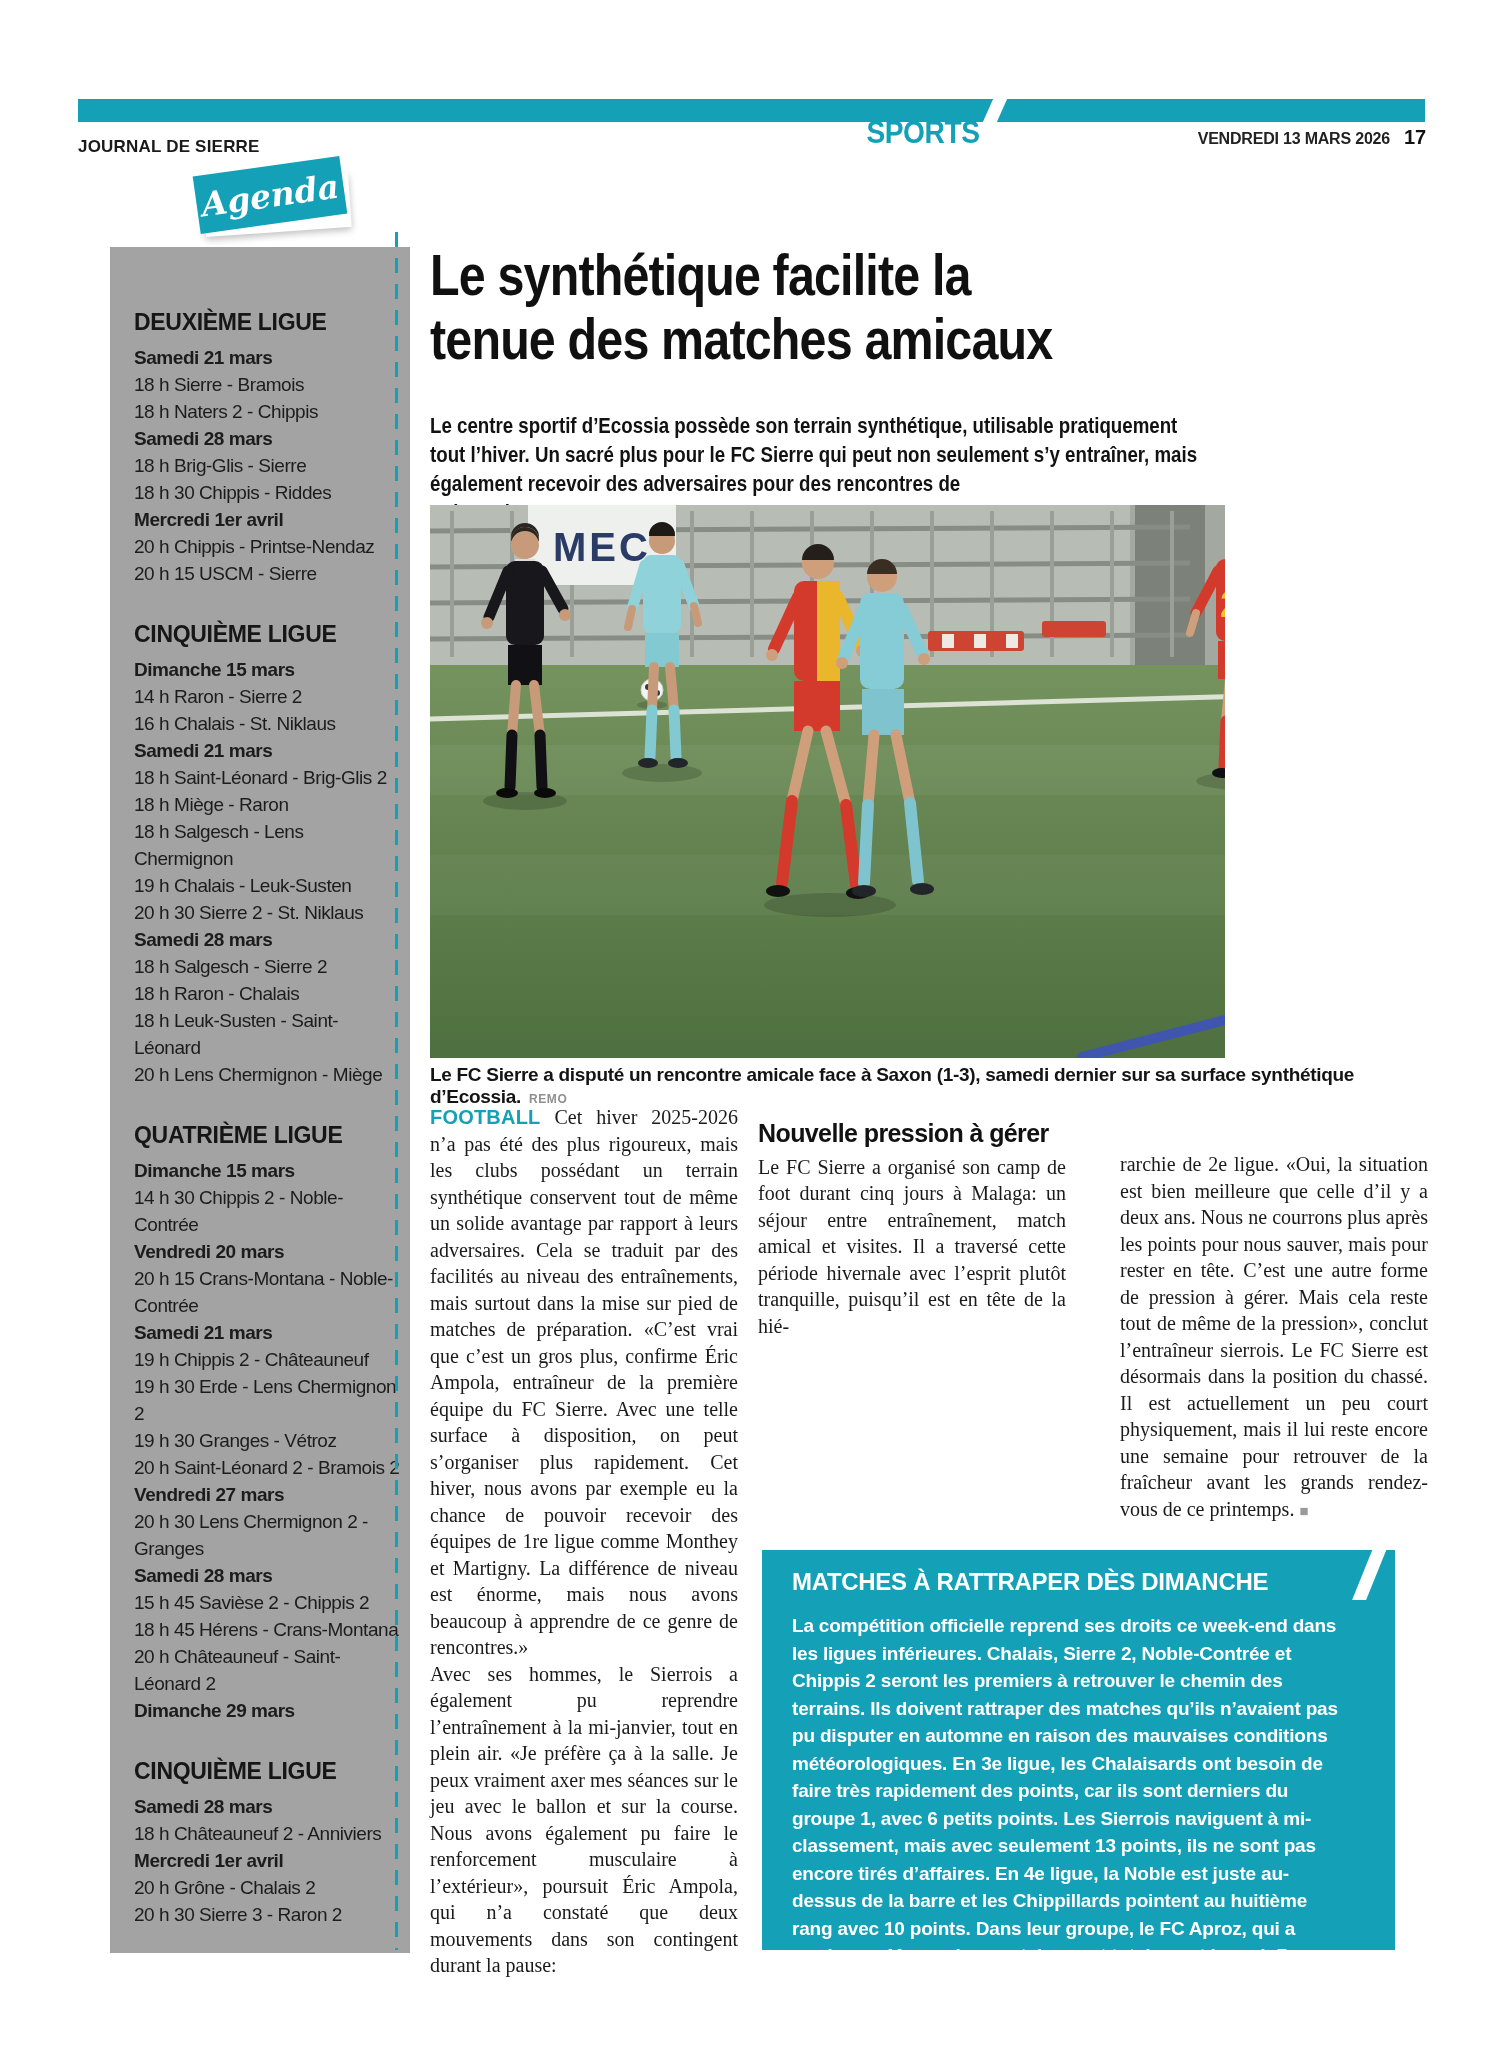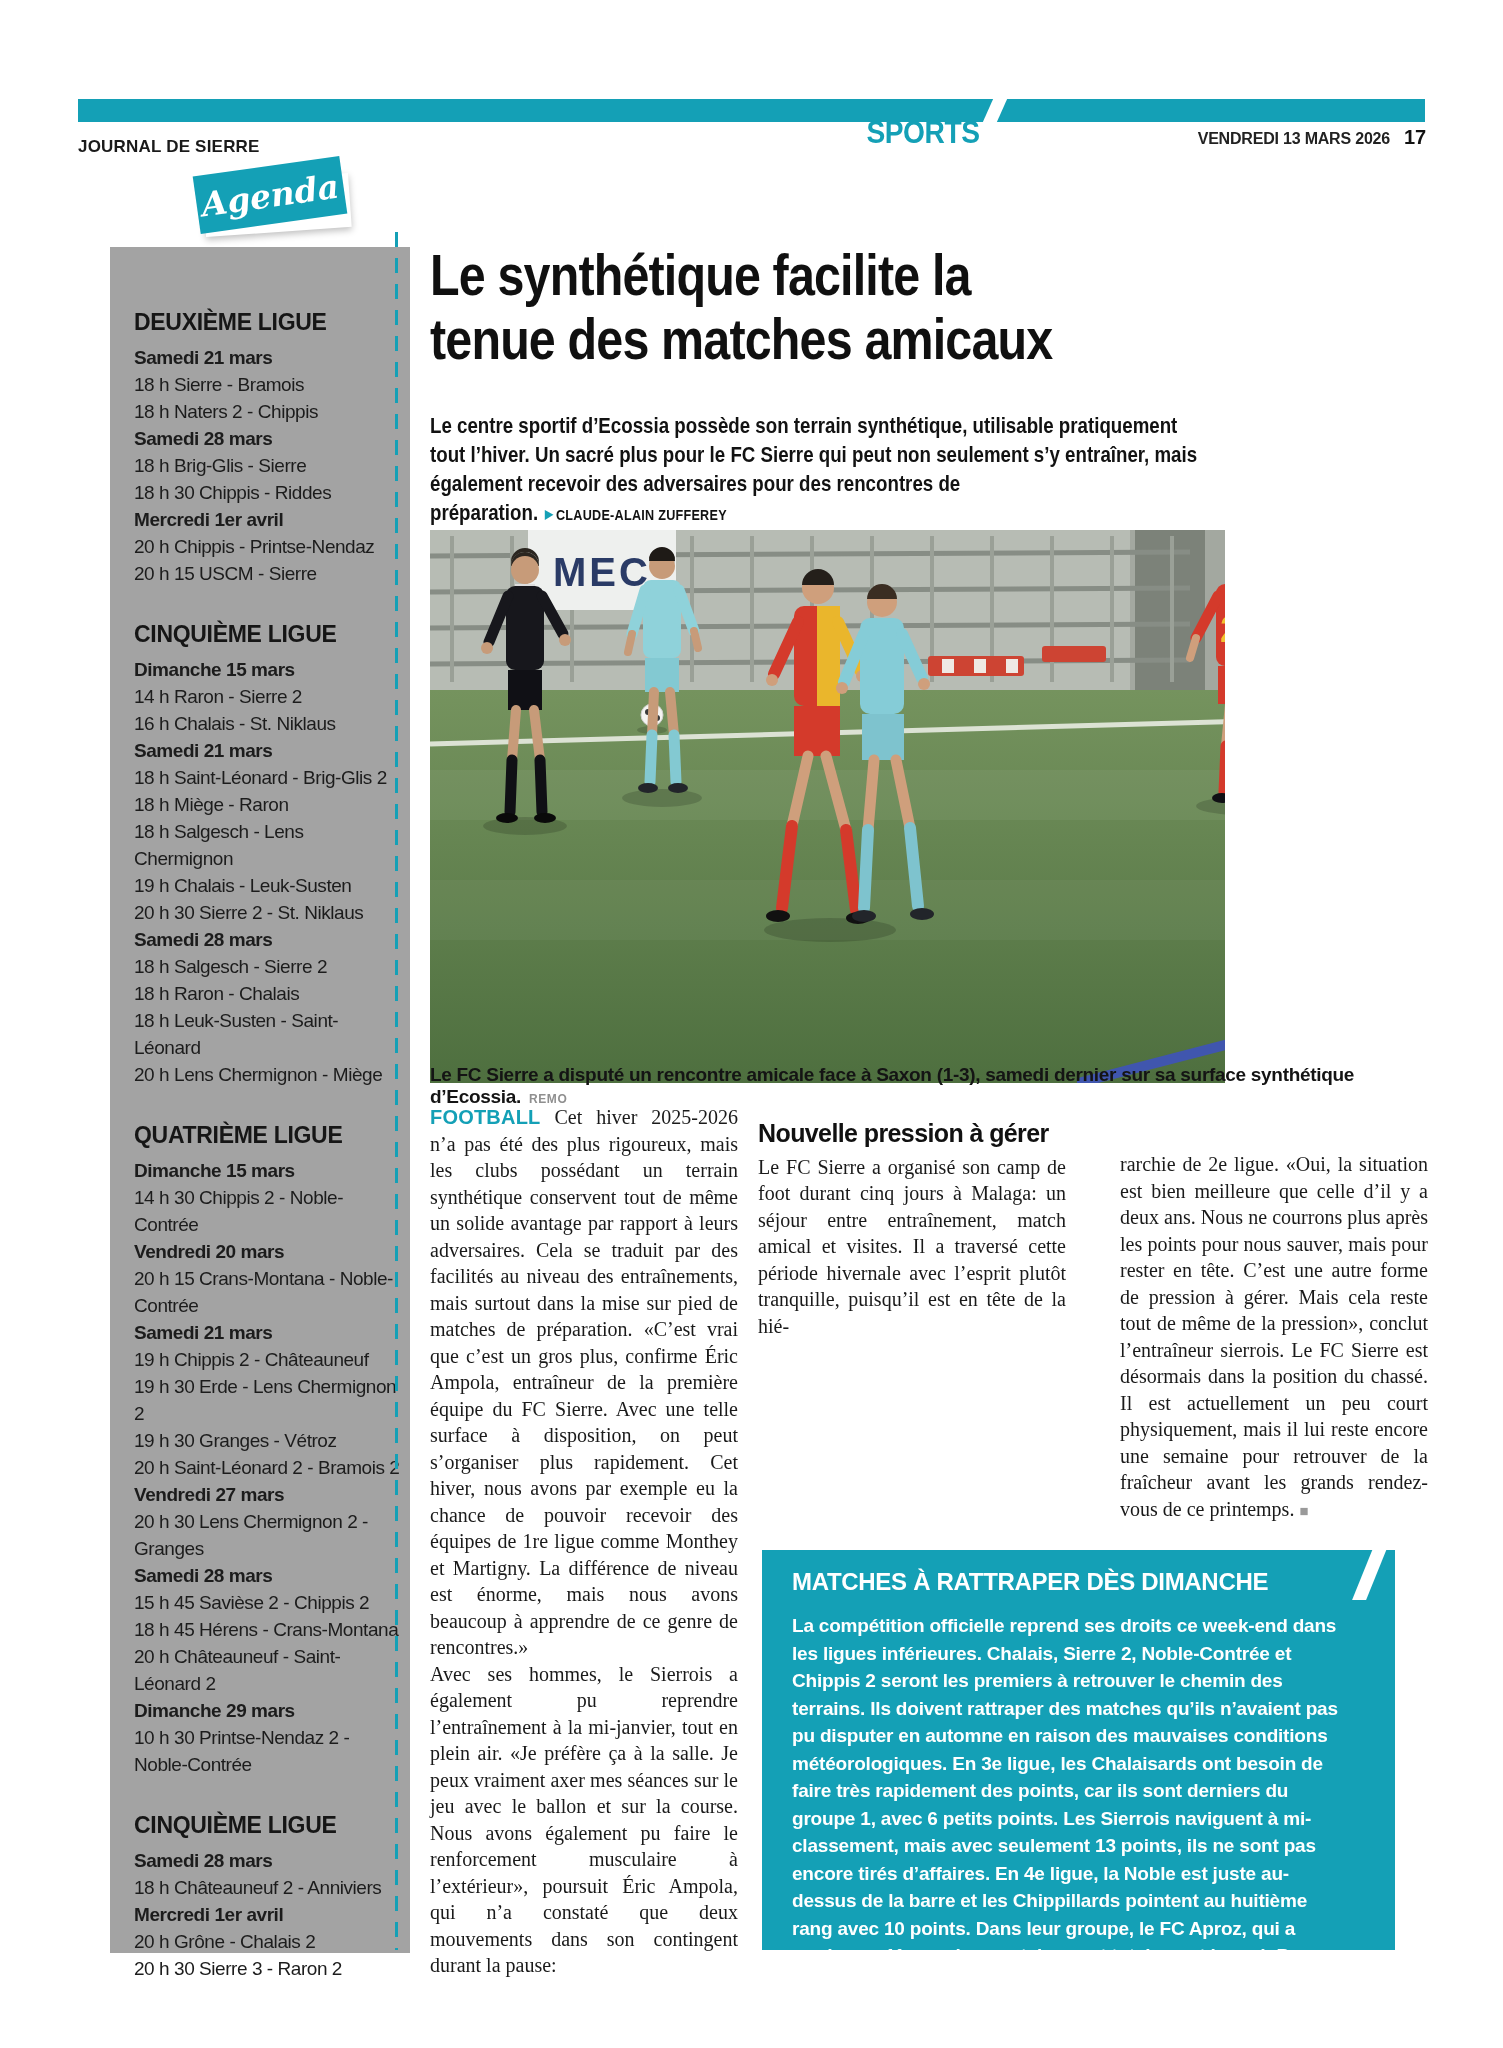--- a/index.html
+++ b/index.html
@@ -38,21 +38,21 @@
 
   
   .headline{left:430px;top:243px;width:1180px;font-size:57px;line-height:64px;font-weight:800;
             letter-spacing:-1px;color:#101010;transform:scaleX(.85);transform-origin:left top;}
   .lead{left:430px;top:412px;width:900px;font-size:21.5px;line-height:29px;font-weight:700;color:#121212;
         transform:scaleX(.87);transform-origin:left top;}
   .byline{font-size:14.5px;font-weight:800;letter-spacing:.3px;white-space:nowrap;}
   .byline-tri{color:#14a0b6;font-size:12px;position:relative;top:-2px;margin:0 3px 0 8px;}
 
   
-  .photo{left:430px;top:505px;width:795px;height:553px;overflow:hidden;background:#fca5a5;margin-top:25px;}
+  .photo{left:430px;top:505px;width:795px;height:553px;overflow:hidden;background:#fca5a5;}
   .caption{left:430px;top:1064px;width:1000px;font-size:19px;font-weight:700;letter-spacing:-.3px;color:#141414;}
   .credit{font-size:12px;font-weight:700;color:#8f8f8f;letter-spacing:.6px;margin-left:8px;}
 
   
   .col{position:absolute;top:1104px;width:308px;font-family:"Liberation Serif",serif;
        font-size:20px;line-height:26.5px;text-align:justify;color:#1a1a1a;}
   .col p{margin:0;}
   .col1{left:430px;} .col2{left:758px;} .col3{left:1120px;margin-top:47px;}
   .kicker{color:#14a0b6;font-weight:800;font-family:"Liberation Sans",sans-serif;font-size:20px;letter-spacing:.2px;}
   .subhead{font-family:"Liberation Sans",sans-serif;font-weight:800;font-size:25px;letter-spacing:-.6px;
@@ -119,21 +119,20 @@
       <div class="ag-entry">19 h 30 Erde - Lens Chermignon 2</div>
       <div class="ag-entry">19 h 30 Granges - Vétroz</div>
       <div class="ag-entry">20 h Saint-Léonard 2 - Bramois 2</div>
       <div class="ag-entry bold">Vendredi 27 mars</div>
       <div class="ag-entry">20 h 30 Lens Chermignon 2 - Granges</div>
       <div class="ag-entry bold">Samedi 28 mars</div>
       <div class="ag-entry">15 h 45 Savièse 2 - Chippis 2</div>
       <div class="ag-entry">18 h 45 Hérens - Crans-Montana</div>
       <div class="ag-entry">20 h Châteauneuf - Saint-Léonard 2</div>
       <div class="ag-entry bold">Dimanche 29 mars</div>
-      <div class="ag-entry">10 h 30 Printse-Nendaz 2 - Noble-Contrée</div>
       <div class="ag-title">CINQUIÈME LIGUE</div>
       <div class="ag-entry bold">Samedi 28 mars</div>
       <div class="ag-entry">18 h Châteauneuf 2 - Anniviers</div>
       <div class="ag-entry bold">Mercredi 1er avril</div>
       <div class="ag-entry">20 h Grône - Chalais 2</div>
       <div class="ag-entry">20 h 30 Sierre 3 - Raron 2</div>
     </div>
 </div>
 
 <div class="abs divider"></div>

